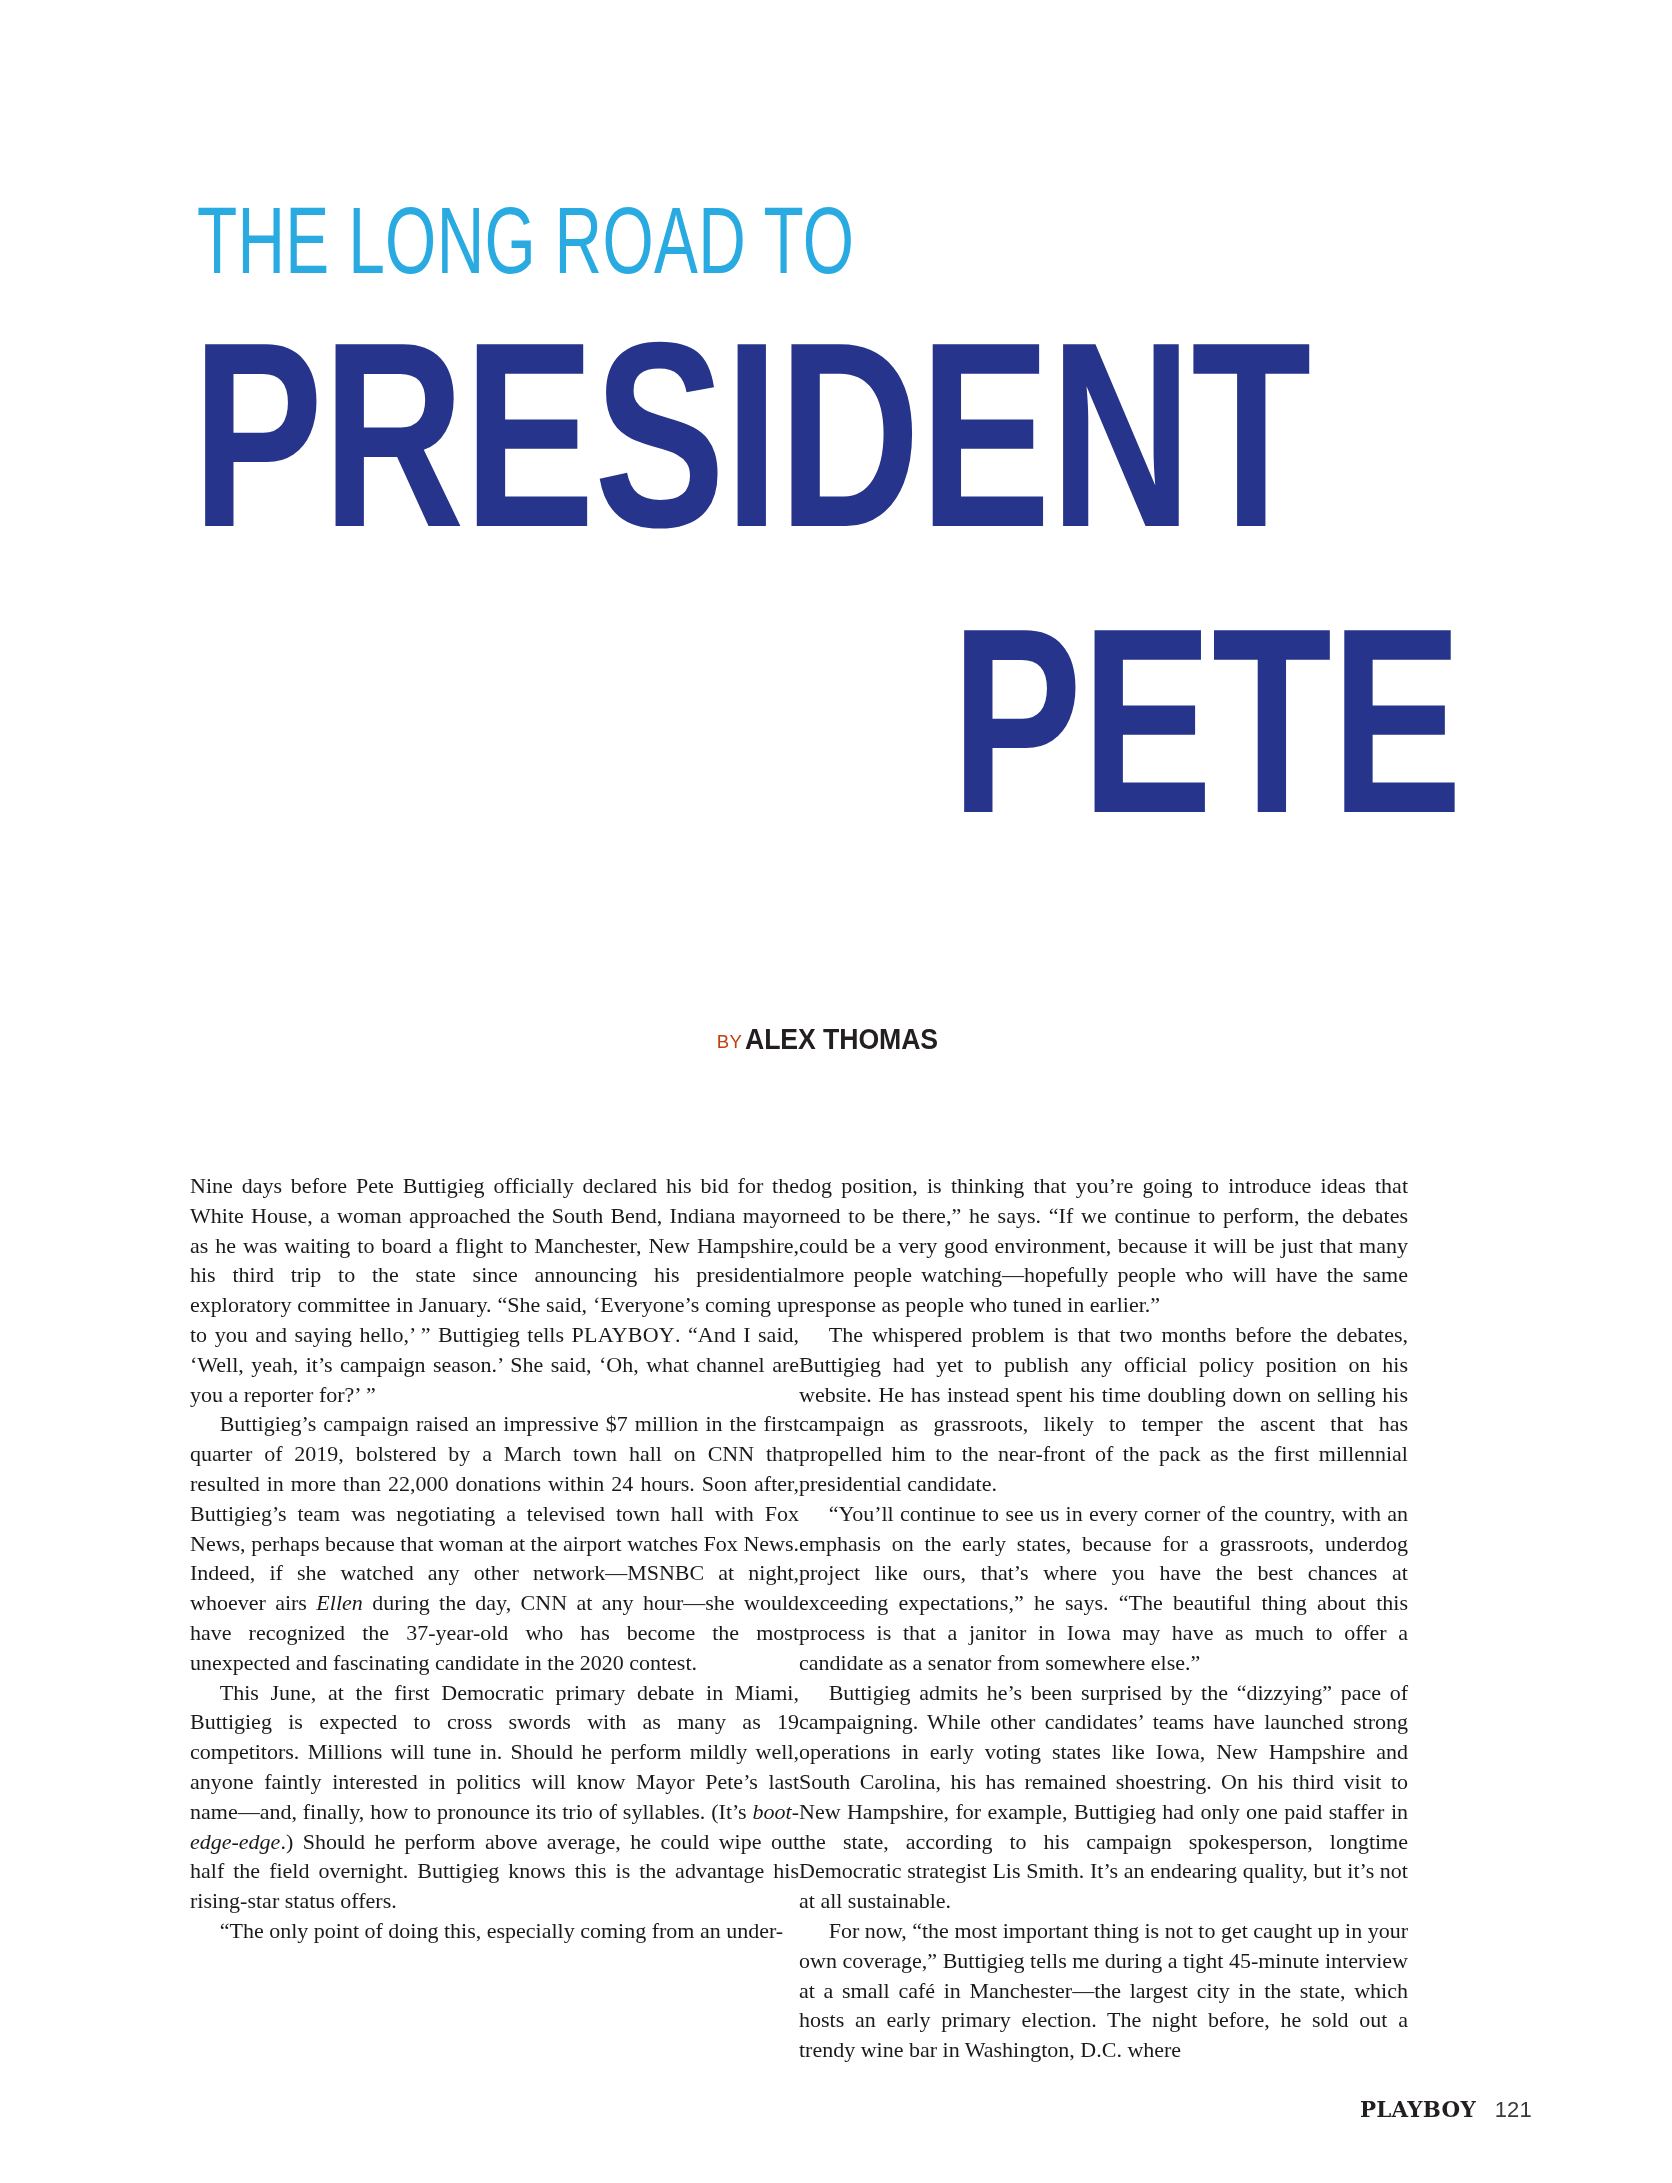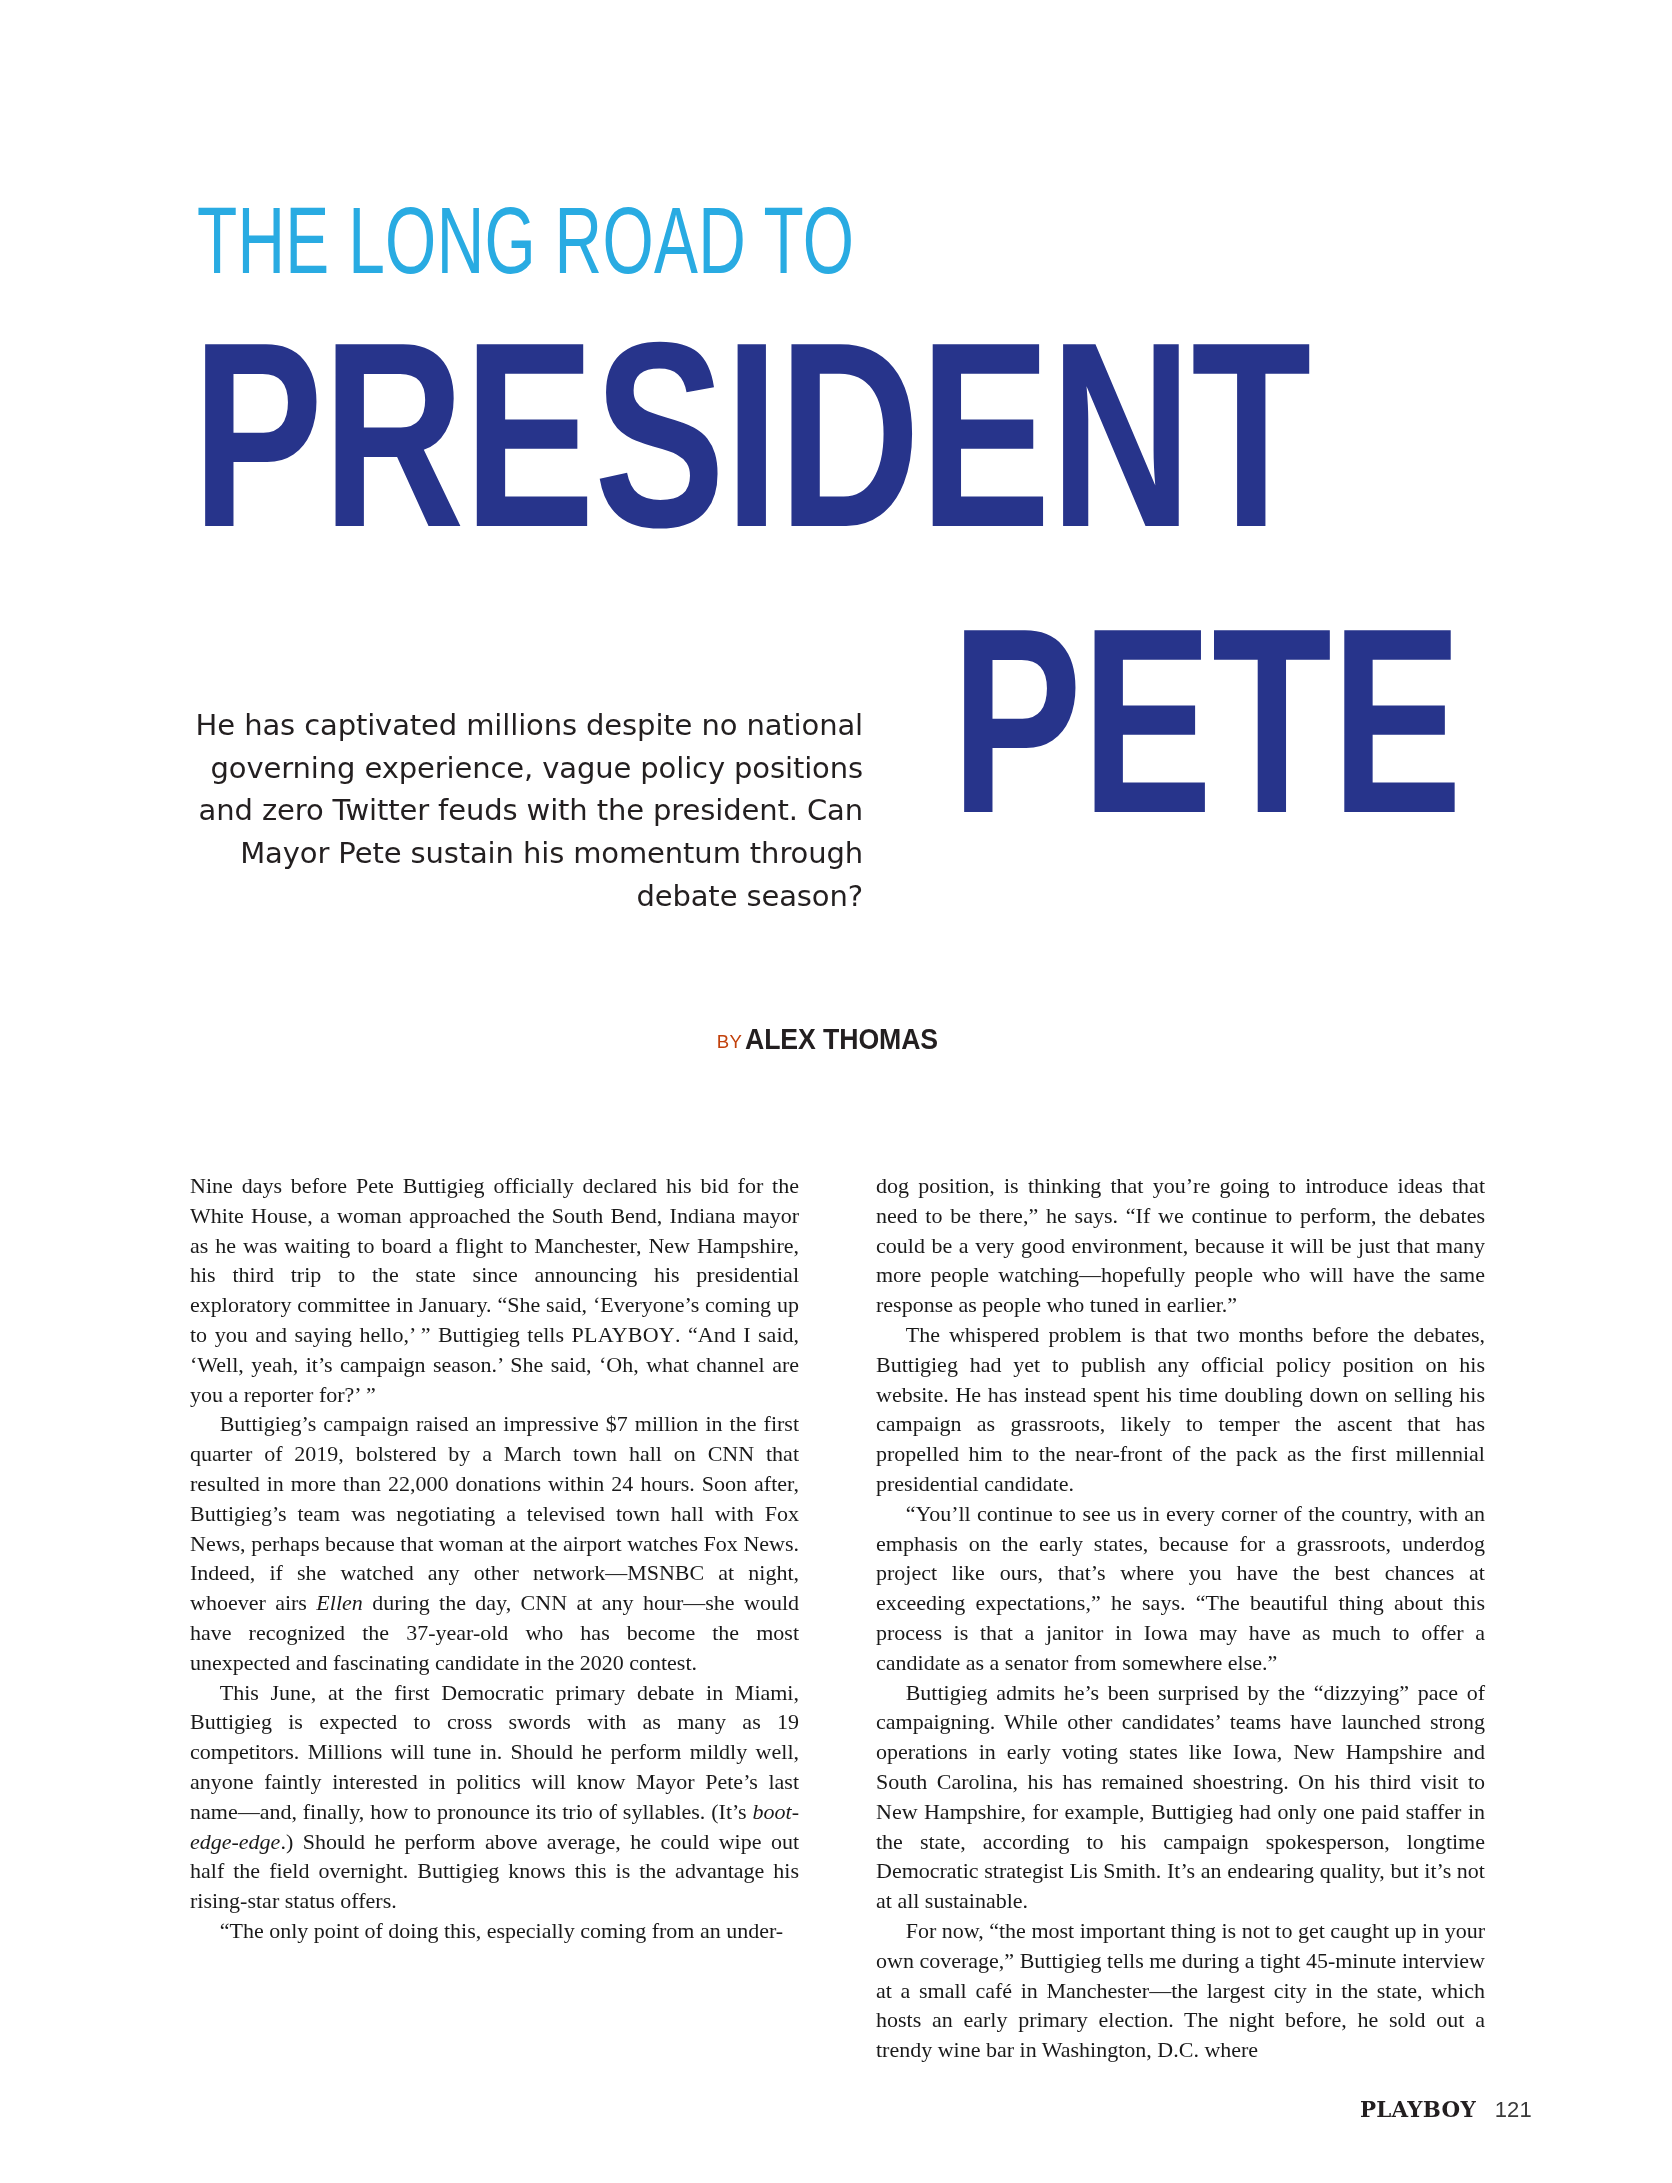--- a/index.html
+++ b/index.html
@@ -120,21 +120,20 @@
   }
 
   
 
   .columns {
     position: absolute;
     left: 190px;
     top: 1171px;
     width: 1295px;
     display: flex;
-    gap: 77px;
   }
 
   .col {
     width: 609px;
   }
 
   .col p {
     margin: 0;
     font-family: "Liberation Serif", "DejaVu Serif", serif;
     font-size: 22px;
@@ -191,21 +190,20 @@
 <body>
 
 <div class="page">
 
   <div class="headline-block">
     <div class="kicker">THE LONG ROAD TO</div>
     <div class="word-president">PRESIDENT</div>
     <div class="word-pete">PETE</div>
   </div>
 
-  <div class="deck">He has captivated millions despite no national governing experience, vague policy positions and zero Twitter feuds with the president. Can Mayor Pete sustain his momentum through debate season?</div>
 
   <div class="byline">
     <span class="byline-by">BY</span>
     <span class="byline-name">ALEX THOMAS</span>
   </div>
 
   <div class="columns">
     <div class="col">
         <p>Nine days before Pete Buttigieg officially declared his bid for the White House, a woman approached the South Bend, Indiana mayor as he was waiting to board a flight to Manchester, New Hampshire, his third trip to the state since announcing his presidential exploratory committee in January. “She said, ‘Everyone’s coming up to you and saying hello,’ ” Buttigieg tells <span class="smallcaps">PLAYBOY</span>. “And I said, ‘Well, yeah, it’s campaign season.’ She said, ‘Oh, what channel are you a reporter for?’ ”</p>
         <p>Buttigieg’s campaign raised an impressive $7 million in the first quarter of 2019, bolstered by a March town hall on CNN that resulted in more than 22,000 donations within 24 hours. Soon after, Buttigieg’s team was negotiating a televised town hall with Fox News, perhaps because that woman at the airport watches Fox News. Indeed, if she watched any other network—MSNBC at night, whoever airs <em>Ellen</em> during the day, CNN at any hour—she would have recognized the 37-year-old who has become the most unexpected and fascinating candidate in the 2020 contest.</p>

